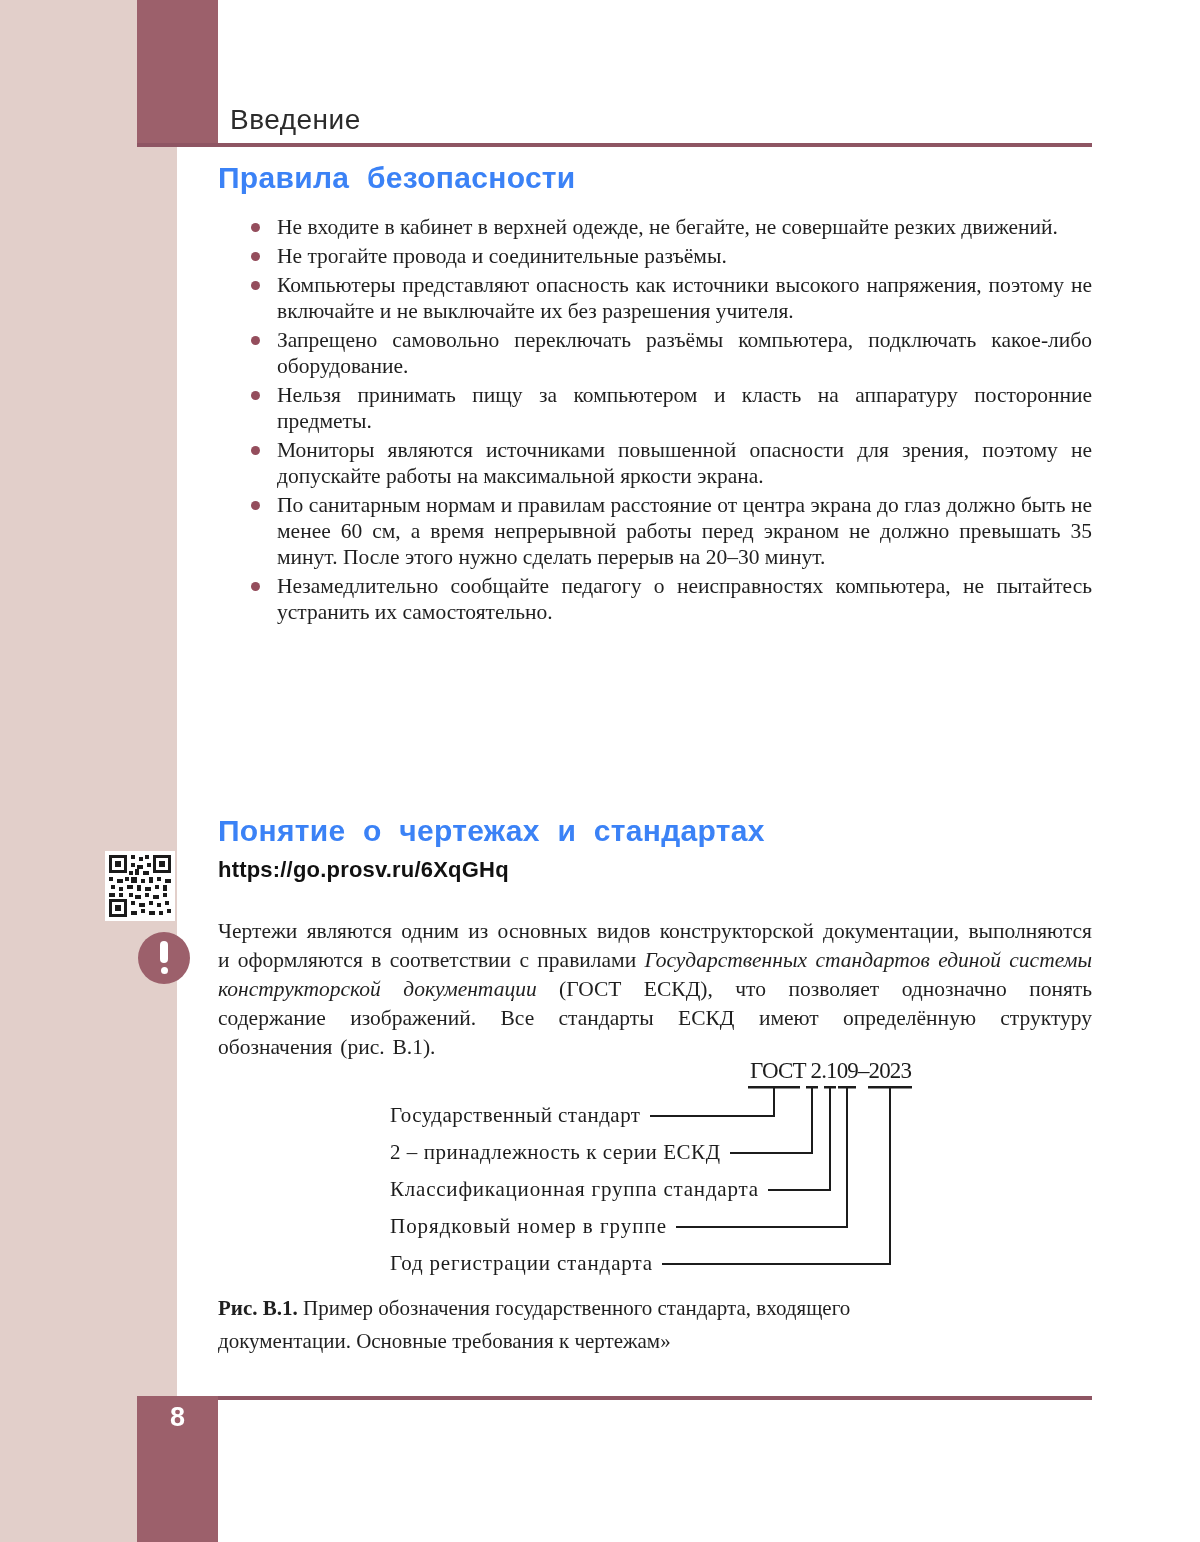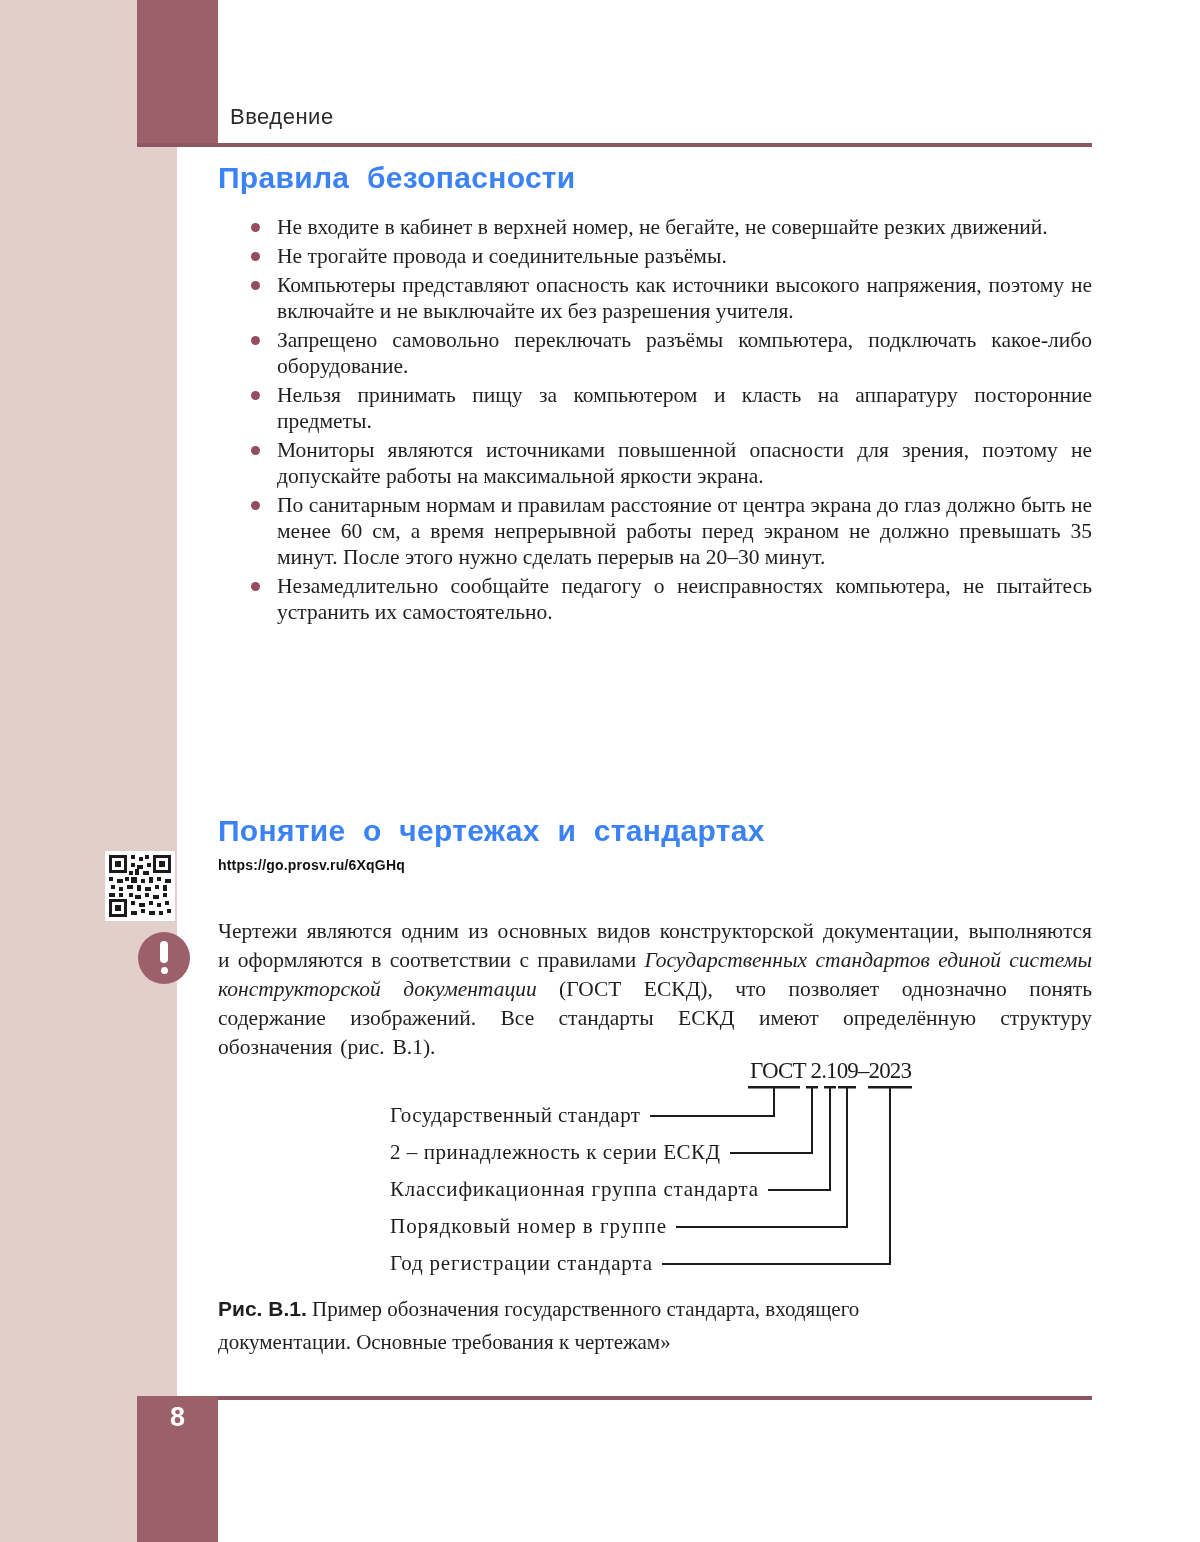--- a/index.html
+++ b/index.html
@@ -11,40 +11,40 @@
   
   .pink-col{position:absolute;left:0;top:0;width:137px;height:1542px;background:#e2cfca;}
   .pink-strip{position:absolute;left:137px;top:143px;width:40px;height:1253px;background:#e2cfca;}
   .tab-top{position:absolute;left:137px;top:0;width:81px;height:146px;background:#9c606b;}
   .tab-bottom{position:absolute;left:137px;top:1396px;width:81px;height:146px;background:#9c606b;}
   .rule-top{position:absolute;left:137px;top:143px;width:955px;height:4px;background:#8e5563;}
   .rule-bottom{position:absolute;left:137px;top:1396px;width:955px;height:4px;background:#8e5563;}
   .running-head{
     position:absolute;left:230px;top:104px;
     font-family:"Liberation Sans","DejaVu Sans",sans-serif;
-    font-size:22px;color:#2b2b2b;letter-spacing:.5px;
+    font-size:28px;color:#2b2b2b;letter-spacing:.5px;
   }
   .page-num{
     position:absolute;left:137px;top:1402px;width:81px;text-align:center;
     font-family:"Liberation Sans","DejaVu Sans",sans-serif;
     font-size:27px;font-weight:700;color:#ffffff;
   }
   
   .h-main{
     position:absolute;left:218px;
     font-family:"Liberation Sans","DejaVu Sans",sans-serif;
     font-size:30px;font-weight:700;color:#3b82f6;
     letter-spacing:.3px;word-spacing:9px;white-space:nowrap;
   }
   #h1{top:161px;}
   #h2{top:814px;}
   .link-line{
     position:absolute;left:218px;top:857px;
     font-family:"Liberation Sans","DejaVu Sans",sans-serif;
-    font-size:14px;font-weight:700;color:#111111;letter-spacing:.2px;
+    font-size:22px;font-weight:700;color:#111111;letter-spacing:.2px;
   }
   
   .rules{
     position:absolute;left:218px;top:214px;width:874px;
     list-style:none;margin:0;padding:0;
     font-size:21.5px;line-height:26px;text-align:justify;
   }
   .rules li{position:relative;padding-left:59px;margin-bottom:3px;}
   .rules li .dot{
     position:absolute;left:33px;top:9px;width:9px;height:9px;border-radius:50%;
@@ -59,21 +59,21 @@
   .para .bold{font-weight:400;}
   .para .italic{font-style:italic;}
   
   .diagram{position:absolute;left:390px;top:1056px;width:540px;height:236px;}
   .diagram text{font-family:"Liberation Serif","DejaVu Serif",serif;fill:#1c1c1c;}
   .caption{
     position:absolute;left:218px;top:1292px;width:874px;
     font-size:21px;line-height:33px;
   }
   .caption .cap-label{
-    font-family:Liberation Sans, sans-serif;
+    font-family:Liberation Serif, serif;
     font-weight:700;
   }
   
   .qr{position:absolute;left:105px;top:851px;width:70px;height:70px;background:#ffffff;
       display:flex;align-items:center;justify-content:center;}
   .warn{
     position:absolute;left:138px;top:932px;width:52px;height:52px;border-radius:50%;
     background:#9c606b;
   }
   .warn .bar{position:absolute;left:22px;top:9px;width:8px;height:22px;border-radius:4px;background:#ffffff;}
@@ -86,21 +86,21 @@
 <div class="pink-strip"></div>
 <div class="tab-top"></div>
 <div class="rule-top"></div>
 <div class="rule-bottom"></div>
 <div class="tab-bottom"></div>
 <div class="running-head">Введение</div>
 <div class="page-num">8</div>
 
 <div class="h-main" id="h1">Правила безопасности</div>
 <ul class="rules" id="rules-list">
-    <li><span class="dot"></span><span>Не входите в кабинет в верхней номер, не бегайте, не совершайте резких движений.</span></li>
+    <li><span class="dot"></span><span>Не входите в кабинет в верхней одежде, не бегайте, не совершайте резких движений.</span></li>
     <li><span class="dot"></span><span>Не трогайте провода и соединительные разъёмы.</span></li>
     <li><span class="dot"></span><span>Компьютеры представляют опасность как источники высокого напряжения, поэтому не включайте и не выключайте их без разрешения учителя.</span></li>
     <li><span class="dot"></span><span>Запрещено самовольно переключать разъёмы компьютера, подключать какое-либо оборудование.</span></li>
     <li><span class="dot"></span><span>Нельзя принимать пищу за компьютером и класть на аппаратуру посторонние предметы.</span></li>
     <li><span class="dot"></span><span>Мониторы являются источниками повышенной опасности для зрения, поэтому не допускайте работы на максимальной яркости экрана.</span></li>
     <li><span class="dot"></span><span>По санитарным нормам и правилам расстояние от центра экрана до глаз должно быть не менее 60 см, а время непрерывной работы перед экраном не должно превышать 35 минут. После этого нужно сделать перерыв на 20–30 минут.</span></li>
     <li><span class="dot"></span><span>Незамедлительно сообщайте педагогу о неисправностях компьютера, не пытайтесь устранить их самостоятельно.</span></li>
   </ul>
 
 <div class="h-main" id="h2">Понятие о чертежах и стандартах</div>

